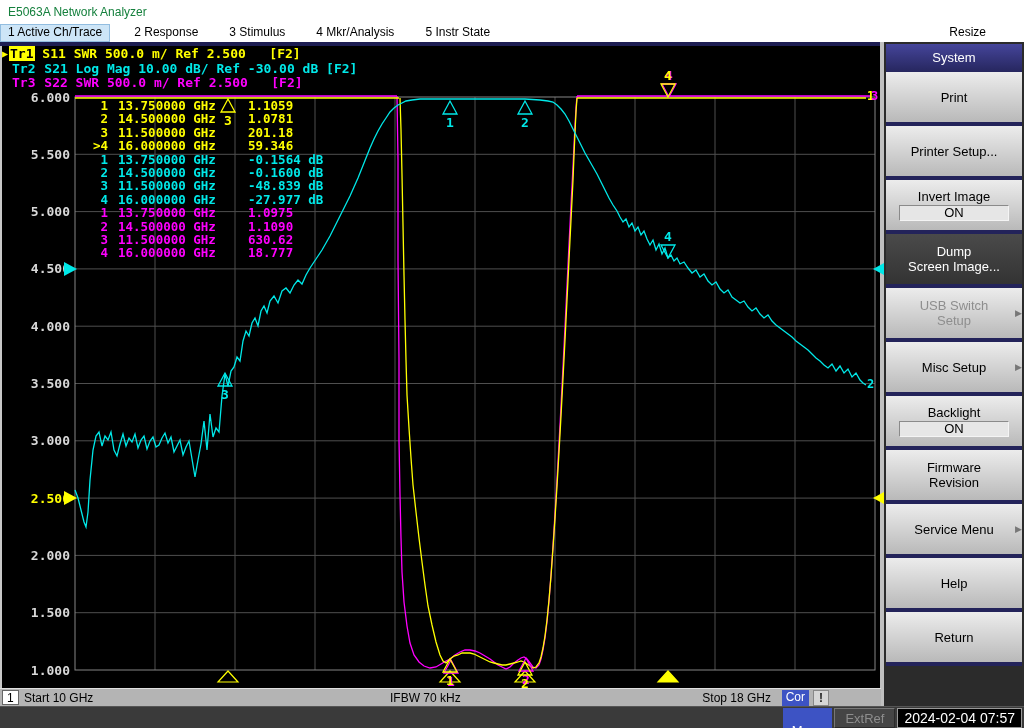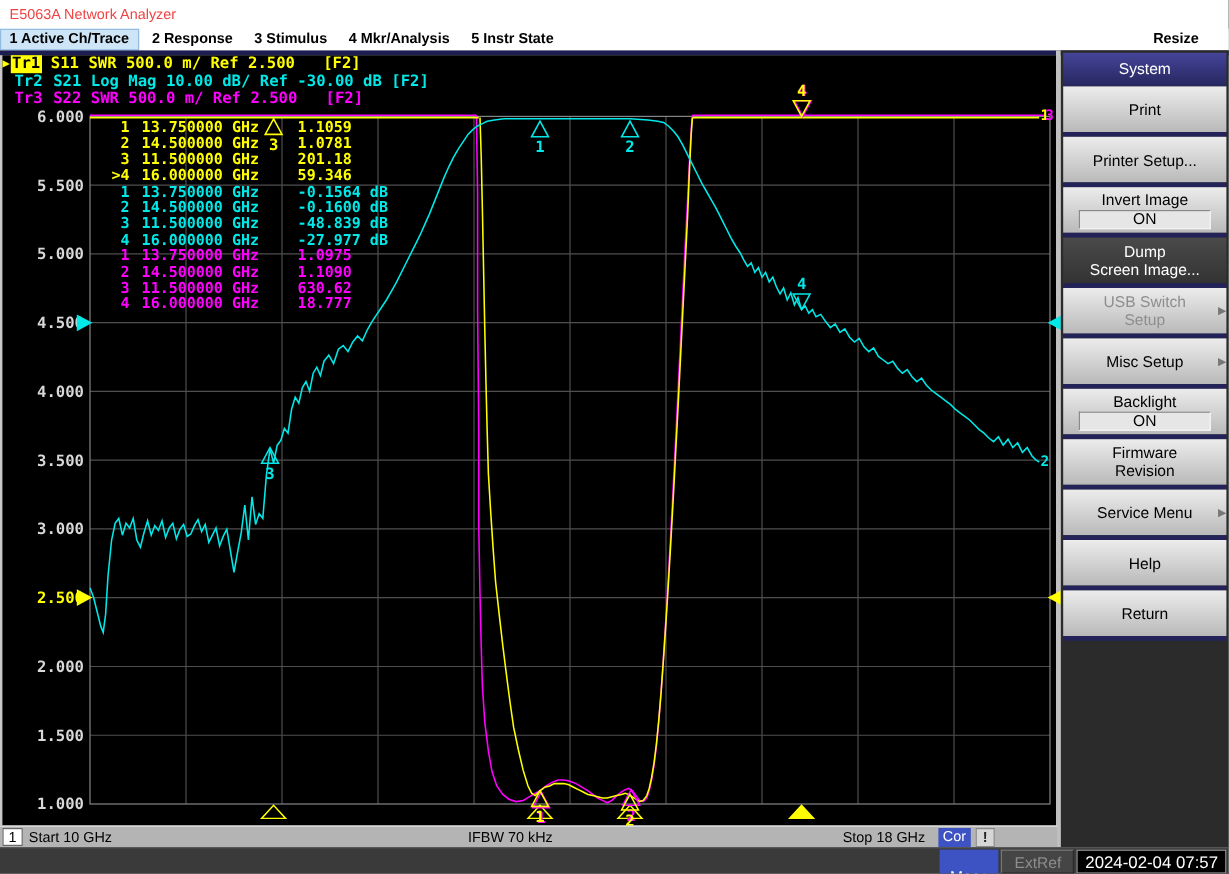--- a/index.html
+++ b/index.html
@@ -2,24 +2,24 @@
 <html><head>
 <meta charset="utf-8">
 <style>
   * { box-sizing: border-box; }
   html,body { margin:0; padding:0; width:1024px; height:728px; overflow:hidden;
               font-family:"Liberation Sans", sans-serif; background:#3a3a3a; }
   #stage { position:relative; width:1024px; height:728px; background:#fff; }
 
   
   #title-bar { position:absolute; left:0; top:0; width:884px; height:24px; background:#fff;
-               color:#ef4444; font-size:12px; line-height:24px; padding-left:8px; }
+               color:#15803d; font-size:12px; line-height:24px; padding-left:8px; }
   #menu-bar { position:absolute; left:0; top:24px; width:1024px; height:18px; background:#fff;
               font-size:12px; color:#000; }
-  .menu-item { display:inline-block; height:18px; line-height:17px; padding:0 7px; margin-right:4px; cursor:default;font-weight:bold; }
+  .menu-item { display:inline-block; height:18px; line-height:17px; padding:0 7px; margin-right:17px; cursor:default; }
   .menu-item.active { background:#cde5f7; border:1px solid #92bde0; line-height:15px; }
   #resize-lbl { position:absolute; right:14px; top:0; height:18px; line-height:17px; }
 
   
   #screen-top-strip { position:absolute; left:0; top:42px; width:1024px; height:4px; background:#1d1d52; }
   #main-screen { position:absolute; left:0; top:46px; width:880px; height:642px; background:#000;
                  border-left:2px solid #c8c8c8; }
   #divider { position:absolute; left:880px; top:42px; width:4px; height:664px; background:#c0c0c0; }
   #plot-svg { position:absolute; left:0; top:0; width:884px; height:728px; z-index:2; pointer-events:none; }
 
@@ -46,21 +46,21 @@
   #stop-lbl { position:absolute; right:110px; top:1px; line-height:16px; }
   #cor-box { position:absolute; right:72px; top:1px; height:16px; background:#3d53c4; color:#fff;
              padding:0 4px; line-height:15px; }
   #warn-box { position:absolute; right:52px; top:1px; height:16px; background:#d6d6d6; border:1px solid #888;
               color:#222; padding:0 5px; line-height:14px; font-weight:bold; }
 
   
   #sidebar { position:absolute; left:884px; top:42px; width:140px; height:664px; background:#2b2b2b; z-index:4; }
   #sk-header { margin:2px 2px 0 2px; height:28px; background:linear-gradient(#45459a,#26265e);
                color:#fff; font-size:13px; text-align:center; line-height:28px; }
-  .skey { position:relative; margin:0 2px; height:42px; border-bottom:4px solid #23235a;
+  .skey { position:relative; margin:0 2px; height:54px; border-bottom:4px solid #23235a;
           background:linear-gradient(#ececec,#b9b9b9); color:#000; font-size:13px;
           display:flex; flex-direction:column; align-items:center; justify-content:center; cursor:default; }
   .skey .l { line-height:15px; }
   .skey.pressed { background:linear-gradient(#4a4a4a,#333); color:#fff; }
   .skey.disabled { color:#8e8e8e; }
   .skey .toggle { width:110px; height:16px; margin-top:1px; background:#e6e6e6;
                   border:1px solid; border-color:#8a8a8a #f4f4f4 #f4f4f4 #8a8a8a;
                   text-align:center; line-height:14px; }
   .skey .sub-arrow { position:absolute; right:0px; top:50%; margin-top:-5px; color:#777; font-size:9px; }
 

